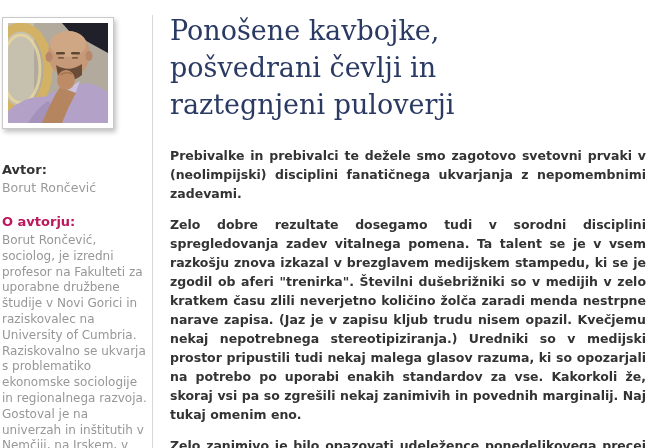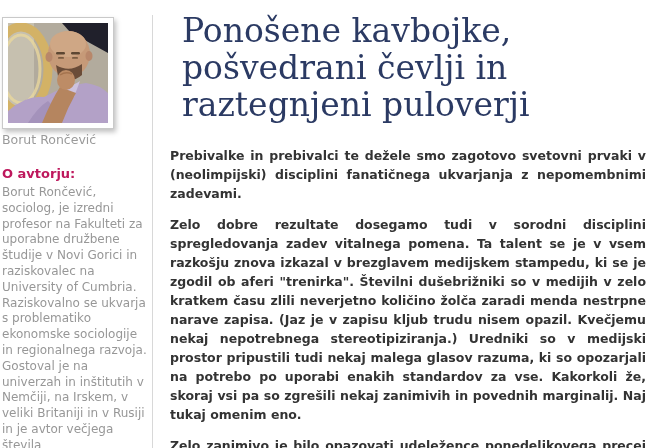--- a/index.html
+++ b/index.html
@@ -68,25 +68,25 @@
     left: 170px; top: 0;
     width: 476px;
   }
   .article-date {
     margin-top: 22px;
     font-size: 11.5px;
     color: #4a4a4a;
     letter-spacing: 0.2px;
   }
   .article-title {
-    margin: 12px 0 0 12px;
+    margin: 12px 0 0 0;
     max-width: 372px;
     font-family: "DejaVu Serif", "Liberation Serif", serif;
     font-weight: normal;
-    font-size: 33px;
+    font-size: 27px;
     line-height: 37px;
     color: #2b3a63;
   }
   .article-body p {
     margin: 12px 0;
     font-size: 12.5px;
     line-height: 19px;
     color: #333333;
     text-align: justify;
     font-weight: bold;
@@ -131,20 +131,21 @@
         <path d="M0 88 Q18 72 36 74 Q58 62 78 60 Q92 62 100 70 V100 H0 Z" fill="#b3a1c7"></path>
         <path d="M52 58 Q61 66 72 58 L66 74 Q60 78 56 74 Z" fill="#cdc2de"></path>
         <path d="M20 100 Q30 84 40 78 L48 86 Q38 92 34 100 Z" fill="#a492bb"></path>
 
         <path d="M34 100 Q44 76 52 64 L68 70 Q60 84 54 100 Z" fill="#b5855f"></path>
         <ellipse cx="58" cy="57" rx="9" ry="10" fill="#bd8c66"></ellipse>
         <path d="M52 52 Q58 48 64 51" fill="none" stroke="#a5744f" stroke-width="1.5"></path>
       </svg>
     </div>
 
+    <div class="author-label">Avtor:</div>
     <div class="author-name">Borut Rončević</div>
 
     <div class="about-label">O avtorju:</div>
     <div class="about-text">Borut Rončević, sociolog, je izredni profesor na Fakulteti za uporabne družbene študije v Novi Gorici in raziskovalec na University of Cumbria. Raziskovalno se ukvarja s problematiko ekonomske sociologije in regionalnega razvoja. Gostoval je na univerzah in inštitutih v Nemčiji, na Irskem, v veliki Britaniji in v Rusiji in je avtor večjega števila</div>
   </div>
 
   <div class="divider"></div>
 
   <div class="main">
     <h1 class="article-title">Ponošene kavbojke, pošvedrani čevlji in raztegnjeni puloverji</h1>

